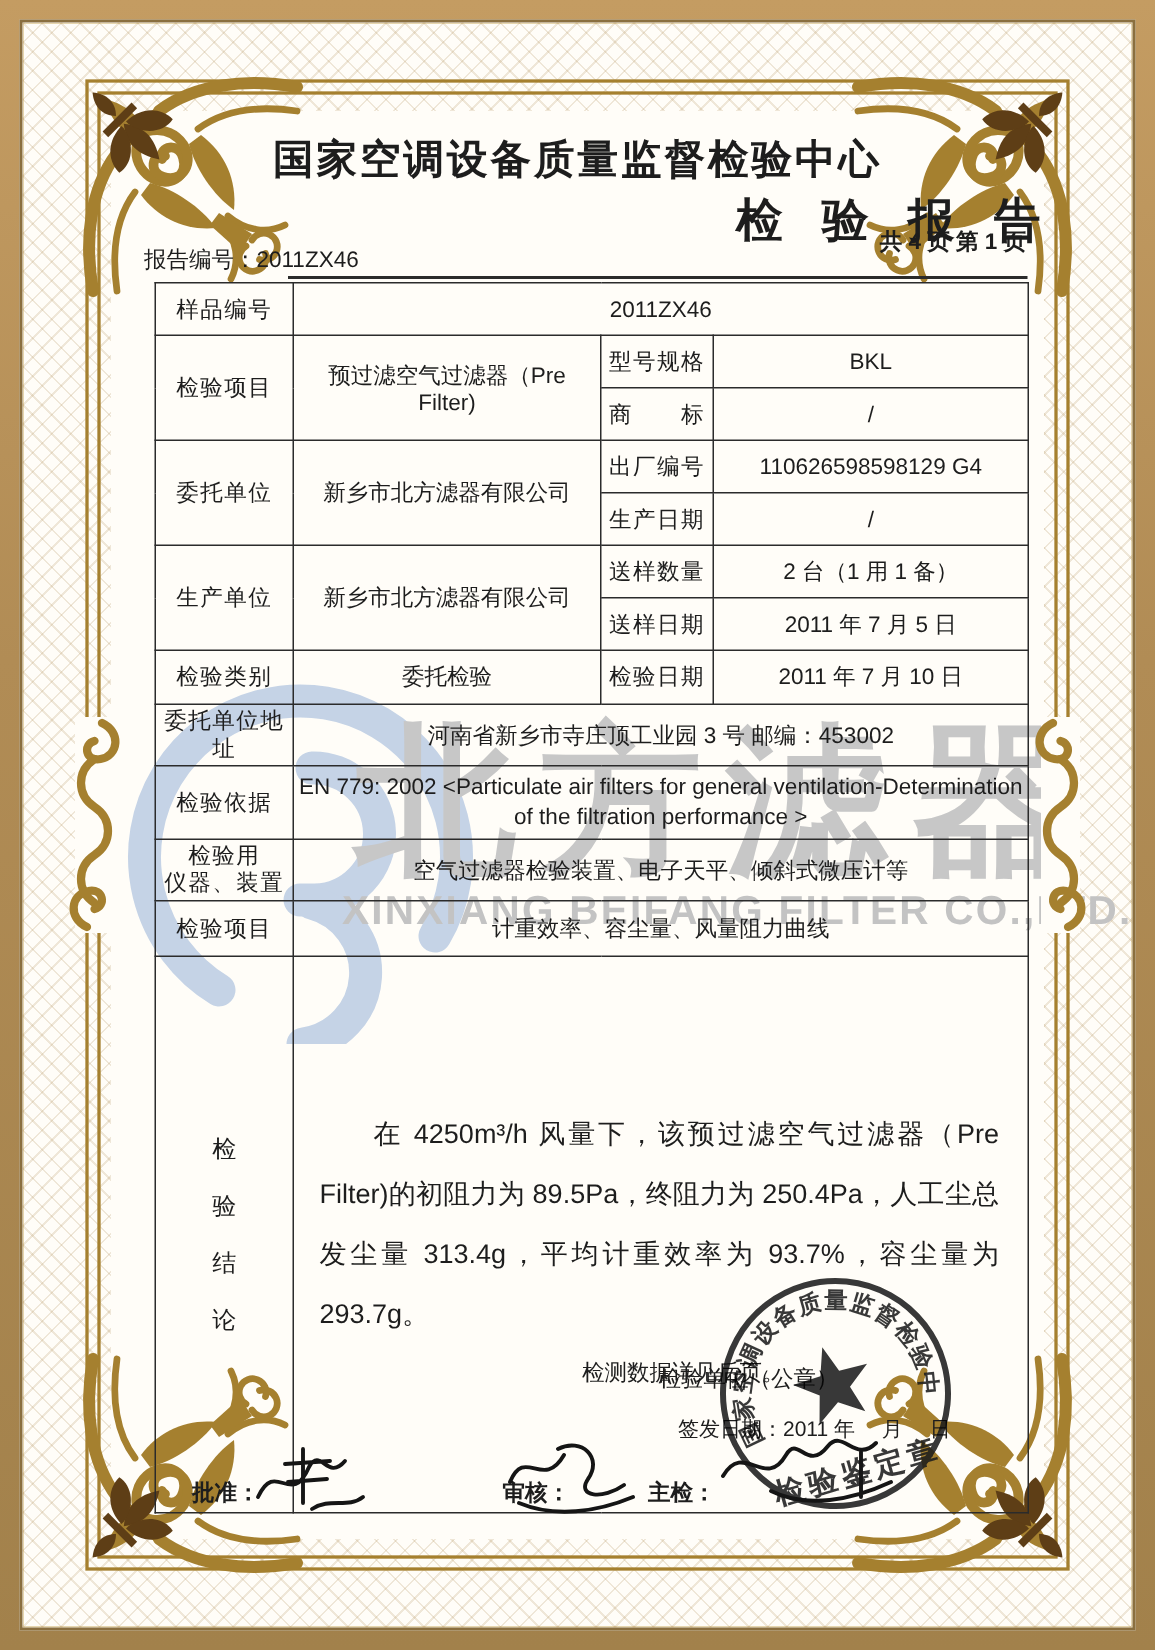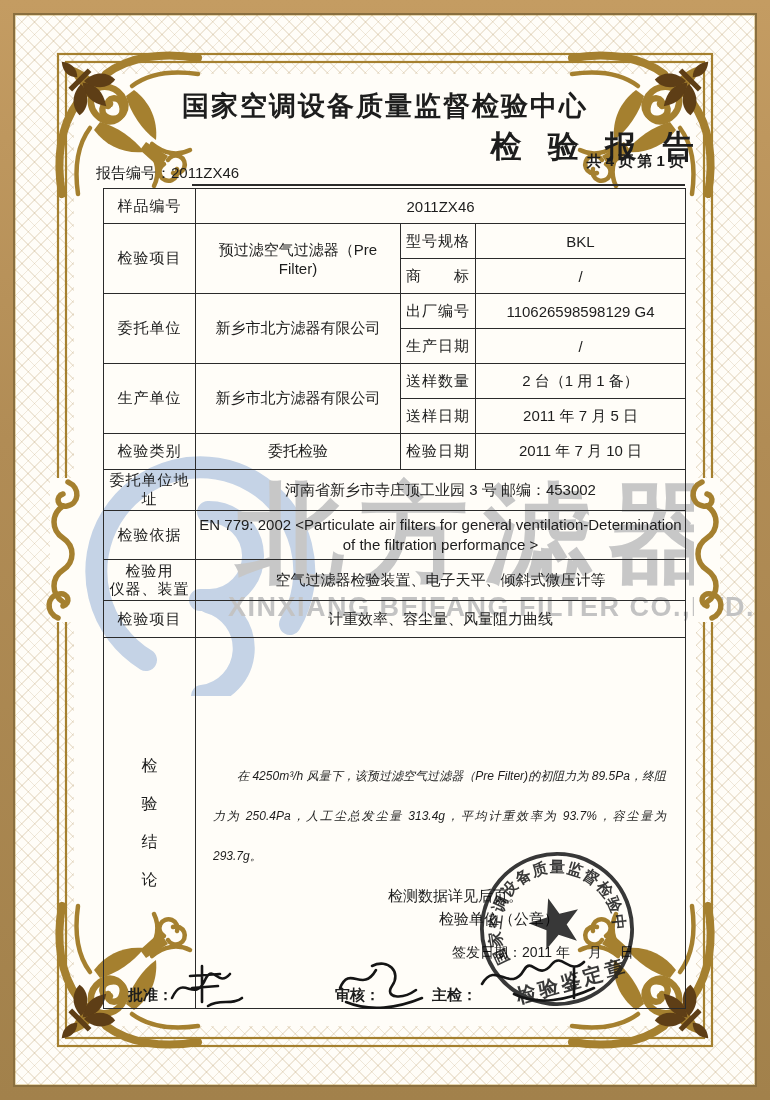--- a/index.html
+++ b/index.html
@@ -30,21 +30,21 @@
   .repno{position:absolute;left:96px;top:164px;font-size:15px;font-weight:normal;}
   .pagination{position:absolute;right:86px;top:152px;font-size:15px;font-weight:bold;}
   .rep-underline{position:absolute;left:192px;top:184px;width:493px;height:2px;background:#2b2b2b;}
   table.main{position:absolute;left:103px;top:188px;width:582px;border-collapse:collapse;table-layout:fixed;}
   table.main td{border:1.6px solid #2b2b2b;font-size:15px;text-align:center;vertical-align:middle;padding:1px 3px;}
   td.lbl{letter-spacing:1px;}
   td.leftal{text-align:left;padding-left:10px;}
   td.basis{font-size:14.5px;line-height:20px;padding:2px 6px;}
   td.twoline{line-height:18px;}
   td.concl-cell{position:relative;vertical-align:top;text-align:left;}
-  .concl-par{margin:26px 16px 0 14px;font-size:12px;line-height:40px;text-indent:2em;text-align:justify;font-style:italic;}
+  .concl-par{margin:26px 16px 0 14px;font-size:18px;line-height:40px;text-indent:2em;text-align:justify;}
   .concl-note{margin:0 14px;font-size:15px;line-height:40px;text-indent:2em;}
   .vlabel{display:flex;flex-direction:column;align-items:center;justify-content:center;gap:17px;font-size:16px;letter-spacing:0;}
   .seal-unit{position:absolute;left:243px;top:272px;font-size:15px;white-space:nowrap;text-align:right;}
   .issue-date{position:absolute;left:256px;top:306px;font-size:14px;white-space:nowrap;}
   .stamp-wrap{position:absolute;left:272px;top:202px;width:178px;height:178px;transform:rotate(-16deg);opacity:.88;mix-blend-mode:multiply;}
   .footer-label{position:absolute;font-size:15px;font-weight:bold;text-align:right;}
   .sig{position:absolute;}
   .sig path{stroke:#151515;stroke-width:2.6;fill:none;stroke-linecap:round;stroke-linejoin:round;}
 </style>
 </head>

